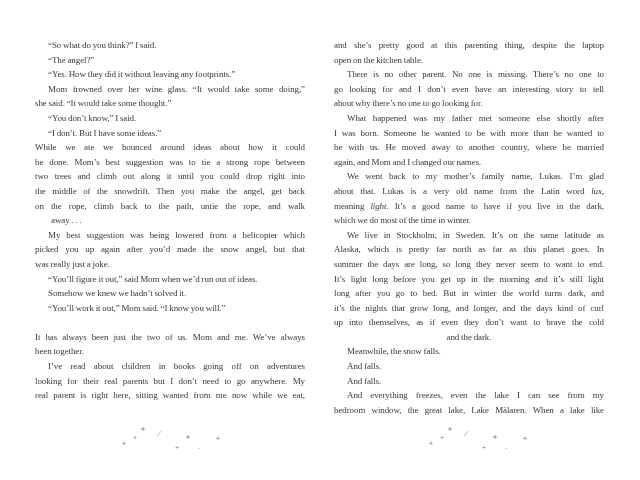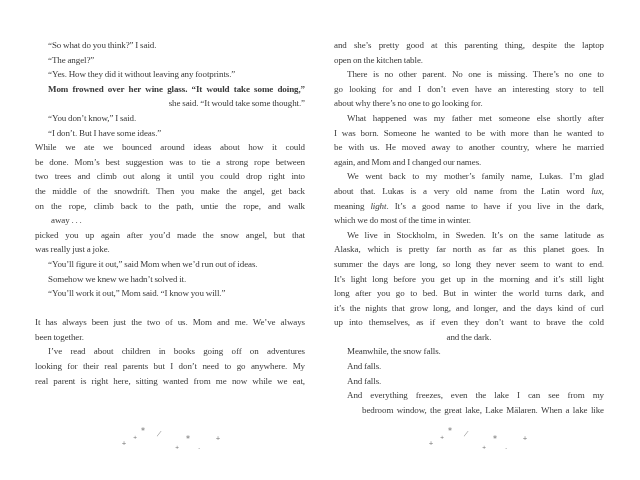--- a/index.html
+++ b/index.html
@@ -48,30 +48,31 @@
 </style>
 </head>
 <body>
 
 <div class="spread">
   <div class="page page-left">
     <div class="text-block">
         <div class="line indent" style="color: rgb(58, 58, 58);">“So what do you think?” I said.</div>
         <div class="line indent" style="color: rgb(58, 58, 58);">“The angel?”</div>
         <div class="line indent" style="color: rgb(58, 58, 58);">“Yes. How they did it without leaving any footprints.”</div>
-        <div class="line justify indent" style="color: rgb(58, 58, 58); font-weight: bold;">Mom frowned over her wine glass. “It would take some doing,”</div>
-        <div class="line" style="color: rgb(58, 58, 58); text-align: right;">she said. “It would take some thought.”</div>
+        <div class="line justify indent" style="color: rgb(58, 58, 58);">Mom frowned over her wine glass. “It would take some doing,”</div>
+        <div class="line" style="color: rgb(58, 58, 58);">she said. “It would take some thought.”</div>
         <div class="line indent" style="color: rgb(58, 58, 58);">“You don’t know,” I said.</div>
         <div class="line indent" style="color: rgb(58, 58, 58);">“I don’t. But I have some ideas.”</div>
         <div class="line justify" style="color: rgb(58, 58, 58);">While we ate we bounced around ideas about how it could</div>
         <div class="line justify" style="color: rgb(58, 58, 58);">be done. Mom’s best suggestion was to tie a strong rope between</div>
         <div class="line justify" style="color: rgb(58, 58, 58);">two trees and climb out along it until you could drop right into</div>
         <div class="line justify" style="color: rgb(58, 58, 58);">the middle of the snowdrift. Then you make the angel, get back</div>
         <div class="line justify" style="color: rgb(58, 58, 58);">on the rope, climb back to the path, untie the rope, and walk</div>
         <div class="line" style="color: rgb(58, 58, 58); margin-left: 16px;">away . . .</div>
+        <div class="line justify indent" style="color: rgb(58, 58, 58);">My best suggestion was being lowered from a helicopter which</div>
         <div class="line justify" style="color: rgb(58, 58, 58);">picked you up again after you’d made the snow angel, but that</div>
         <div class="line" style="color: rgb(58, 58, 58);">was really just a joke.</div>
         <div class="line indent" style="color: rgb(58, 58, 58);">“You’ll figure it out,” said Mom when we’d run out of ideas.</div>
         <div class="line indent" style="color: rgb(58, 58, 58);">Somehow we knew we hadn’t solved it.</div>
         <div class="line indent" style="color: rgb(58, 58, 58);">“You’ll work it out,” Mom said. “I know you will.”</div>
         <div class="line blank" style="color: rgb(58, 58, 58);"></div>
         <div class="line justify" style="color: rgb(58, 58, 58);">It has always been just the two of us. Mom and me. We’ve always</div>
         <div class="line" style="color: rgb(58, 58, 58);">been together.</div>
         <div class="line justify indent" style="color: rgb(58, 58, 58);">I’ve read about children in books going off on adventures</div>
         <div class="line justify" style="color: rgb(58, 58, 58);">looking for their real parents but I don’t need to go anywhere. My</div>
@@ -108,21 +109,21 @@
         <div class="line justify" style="color: rgb(58, 58, 58);">summer the days are long, so long they never seem to want to end.</div>
         <div class="line justify" style="color: rgb(58, 58, 58);">It’s light long before you get up in the morning and it’s still light</div>
         <div class="line justify" style="color: rgb(58, 58, 58);">long after you go to bed. But in winter the world turns dark, and</div>
         <div class="line justify" style="color: rgb(58, 58, 58);">it’s the nights that grow long, and longer, and the days kind of curl</div>
         <div class="line justify" style="color: rgb(58, 58, 58);">up into themselves, as if even they don’t want to brave the cold</div>
         <div class="line" style="color: rgb(58, 58, 58); text-align: center;">and the dark.</div>
         <div class="line indent" style="color: rgb(58, 58, 58);">Meanwhile, the snow falls.</div>
         <div class="line indent" style="color: rgb(58, 58, 58);">And falls.</div>
         <div class="line indent" style="color: rgb(58, 58, 58);">And falls.</div>
         <div class="line justify indent" style="color: rgb(58, 58, 58);">And everything freezes, even the lake I can see from my</div>
-        <div class="line justify" style="color: rgb(58, 58, 58); margin-left: 28px;">bedroom window, the great lake, Lake Mälaren. When a lake like</div>
+        <div class="line justify" style="color: rgb(58, 58, 58);">bedroom window, the great lake, Lake Mälaren. When a lake like</div>
       </div>
     <div class="ornament">
         <span class="mark" style="left: -48px; top: 4px; font-size: 6px; color: rgb(110, 110, 110);">+</span>
         <span class="mark" style="left: -37px; top: -2px; font-size: 5px; color: rgb(110, 110, 110);">+</span>
         <span class="mark" style="left: -29px; top: -7px; font-size: 8px; color: rgb(110, 110, 110);">*</span>
         <span class="mark mark-slash" style="left: -13px; top: -5px; font-size: 9px; color: rgb(110, 110, 110);">/</span>
         <span class="mark" style="left: 5px; top: 8px; font-size: 5px; color: rgb(110, 110, 110);">+</span>
         <span class="mark" style="left: 16px; top: 1px; font-size: 8px; color: rgb(110, 110, 110);">*</span>
         <span class="mark" style="left: 27px; top: 10px; font-size: 7px; color: rgb(110, 110, 110);">·</span>
         <span class="mark" style="left: 46px; top: -1px; font-size: 6px; color: rgb(110, 110, 110);">+</span>

